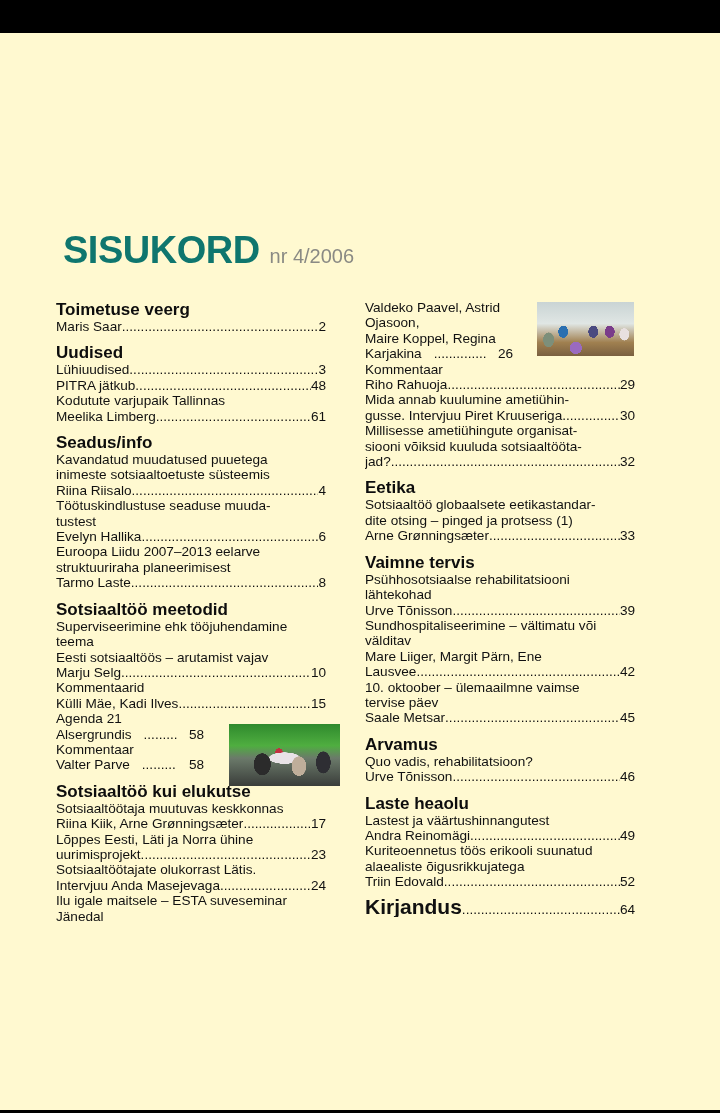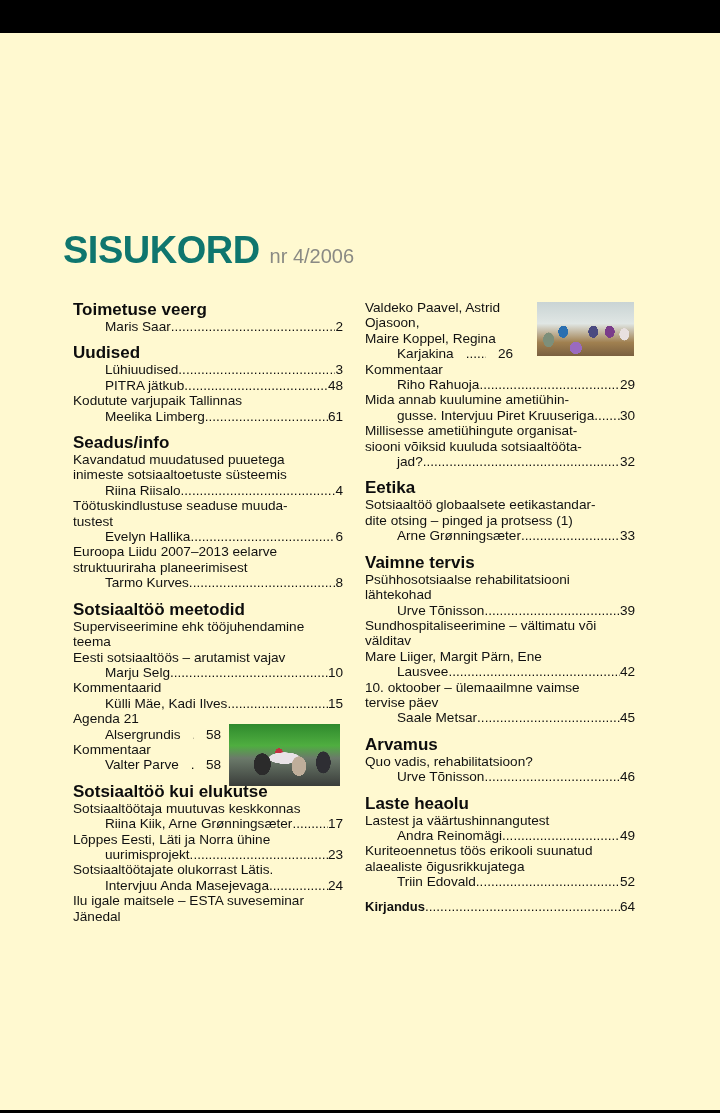--- a/index.html
+++ b/index.html
@@ -7,36 +7,36 @@
   body { font-family: "Liberation Sans", sans-serif; color: #111; position: relative; }
   .top-bar { position: absolute; left: 0; top: 0; width: 720px; height: 33px; background: #000; }
   .page { position: absolute; left: 0; top: 33px; width: 720px; height: 1077px; background: #fff9d0; }
   .bottom-bar { position: absolute; left: 0; top: 1110px; width: 720px; height: 3px; background: #000; }
 
   .title-row { position: absolute; left: 63px; top: 229px; white-space: nowrap; }
   .title-main { font-size: 38px; font-weight: bold; letter-spacing: -0.5px; color: #0f766e; vertical-align: baseline; }
   .title-sub { font-size: 20px; color: #8a8a84; margin-left: 10px; vertical-align: baseline; }
 
   .col { position: absolute; top: 300px; width: 270px; font-size: 13.6px; line-height: 15.4px; }
-  .col-left { left: 73px; }
+  .col-left { left: 56px; }
   .col-right { left: 365px; }
 
   .section { margin-bottom: 9px; }
   .section-title { font-size: 17px; font-weight: bold; line-height: 19px; color: #0d0d0d; }
   .line { display: flex; white-space: nowrap; overflow: hidden; }
-  .line .t { flex: 0 0 auto; margin-left: 32px; }
+  .line .t { flex: 0 0 auto; }
   .line .dots { flex: 1 1 auto; overflow: hidden; white-space: nowrap; }
   .line .dots::before { content: "................................................................................................................................................................................................"; letter-spacing: 0px; }
   .line .p { flex: 0 0 auto; }
   .plain { white-space: nowrap; }
 
   .narrow .line, .narrow .plain { width: 148px; gap: 12px; }
 
   .kirjandus { display: flex; align-items: baseline; white-space: nowrap; overflow: hidden; }
-  .kirjandus .kt { font-size: 13px; font-weight: bold; }
+  .kirjandus .kt { font-size: 21px; font-weight: bold; }
   .kirjandus .dots { flex: 1 1 auto; overflow: hidden; white-space: nowrap; }
   .kirjandus .dots::before { content: "................................................................................................................................................"; }
 
   .photo { position: absolute; overflow: hidden; }
   .photo-1 { left: 229px; top: 724px; width: 111px; height: 62px;
     background:
       radial-gradient(ellipse 14px 18px at 30% 65%, #2b2b2b 60%, transparent 62%),
       radial-gradient(ellipse 12px 16px at 63% 68%, #bfae9a 60%, transparent 62%),
       radial-gradient(ellipse 12px 18px at 85% 62%, #2e2e33 60%, transparent 62%),
       radial-gradient(ellipse 22px 8px at 50% 55%, #e8e2e6 70%, transparent 72%),
@@ -108,21 +108,21 @@
     <div class="plain">Töötuskindlustuse seaduse muuda-</div>
     <div class="plain">tustest</div>
     <div class="line">
         <span class="t">Evelyn Hallika</span>
         <span class="dots"></span>
         <span class="p">6</span>
       </div>
     <div class="plain">Euroopa Liidu 2007–2013 eelarve</div>
     <div class="plain">struktuuriraha planeerimisest</div>
     <div class="line">
-        <span class="t">Tarmo Kurves</span>
+        <span class="t">Tarmo Laste</span>
         <span class="dots"></span>
         <span class="p">8</span>
       </div>
   </div>
 
   <div class="section">
     <div class="section-title">Sotsiaaltöö meetodid</div>
     <div class="plain">Superviseerimine ehk tööjuhendamine</div>
     <div class="plain">teema</div>
     <div class="plain">Eesti sotsiaaltöös – arutamist vajav</div>

